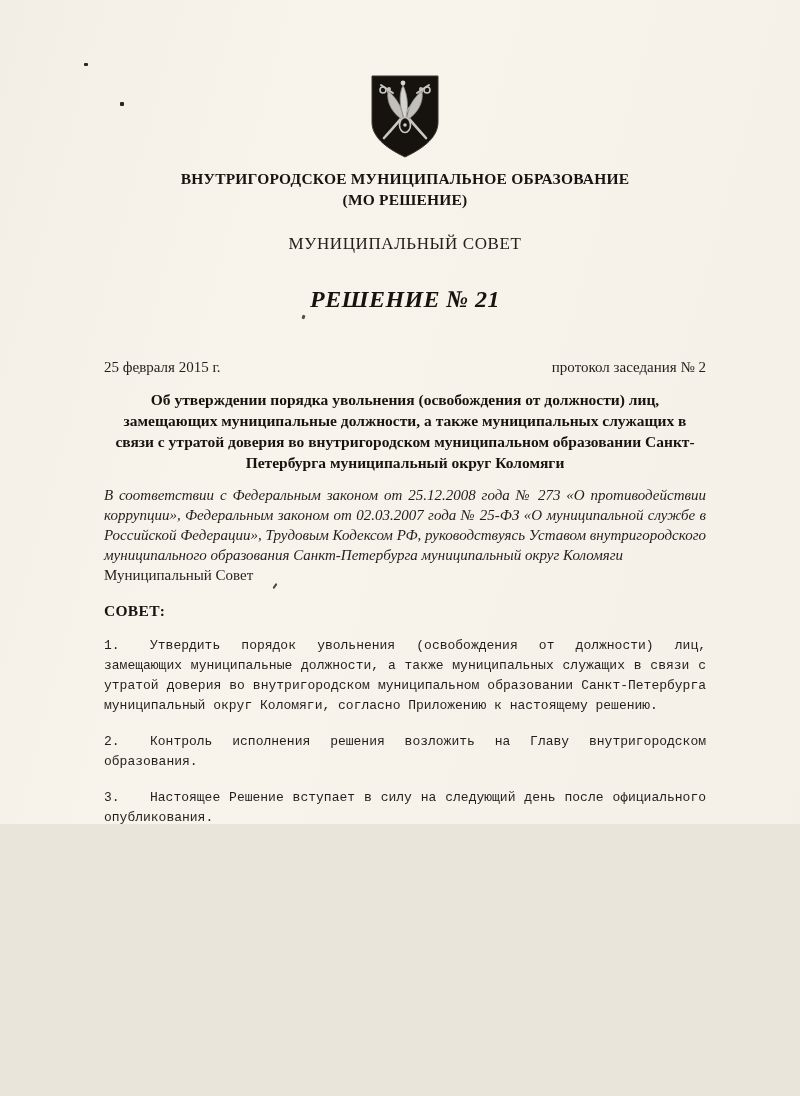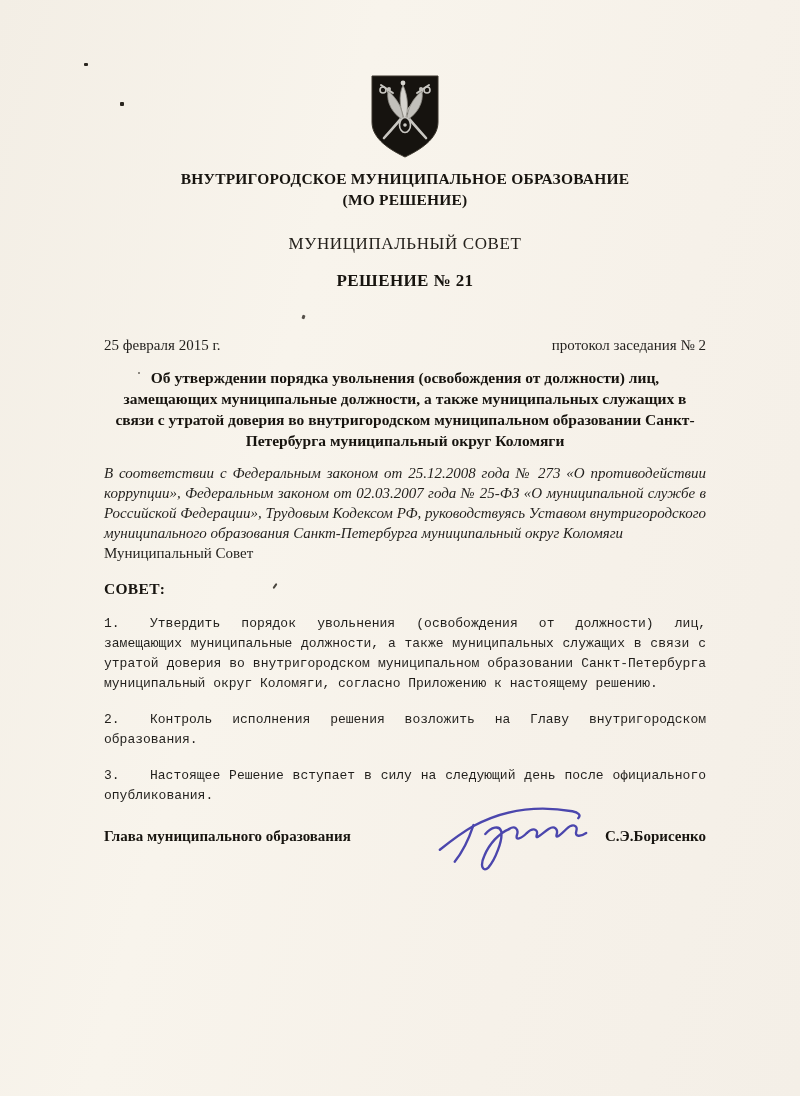--- a/index.html
+++ b/index.html
@@ -3,21 +3,21 @@
 <meta charset="utf-8">
 <style>
   html, body { margin: 0; padding: 0; }
   body {
     width: 800px; height: 1096px;
     background: #e9e5db;
     font-family: "Liberation Serif", "DejaVu Serif", serif;
   }
   .page {
     position: relative;
-    width: 800px; height: 1096px;
+    width: 800px; height: 824px;
     overflow: hidden;
     background: linear-gradient(105deg, #f3eee5 0%, #f8f4ec 35%, #f6f1e9 70%, #f4efe7 100%);
     color: #211f1c;
   }
   .content {
     position: relative;
     padding: 0 94px 0 104px; 
   }
   .emblem-wrap {
     margin-top: 72px;
@@ -34,26 +34,27 @@
     color: #17140f;
   }
   .council {
     margin-top: 24px;
     text-align: center;
     font-size: 17px;
     letter-spacing: 0.6px;
     color: #24211c;
   }
   .doc-title {
-    margin-top: 17px;
-    text-align: center;
-    font-weight: bold;
-    font-size: 17px;
+    margin-top: 32px;
+    text-align: center;
+    font-weight: bold;
+    font-size: 24px;
     letter-spacing: 0.4px;
     color: #17140f;
+    font-style: italic;
   }
   .date-row {
     margin-top: 46px;
     display: flex;
     justify-content: space-between;
     font-size: 15px;
   }
   .subject {
     margin-top: 13px;
     text-align: center;

